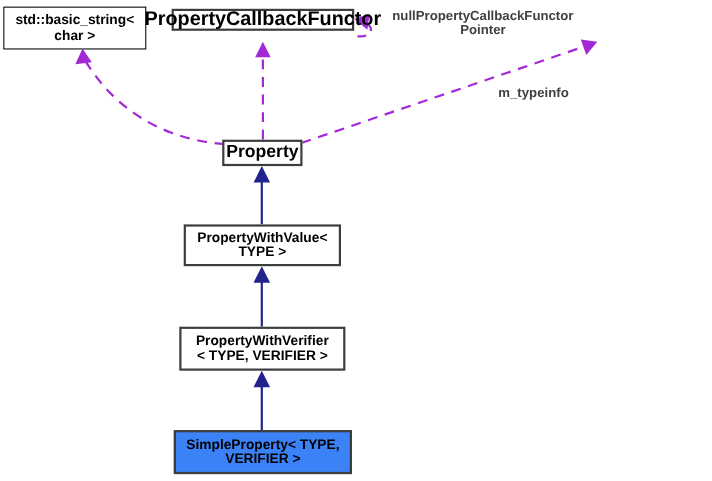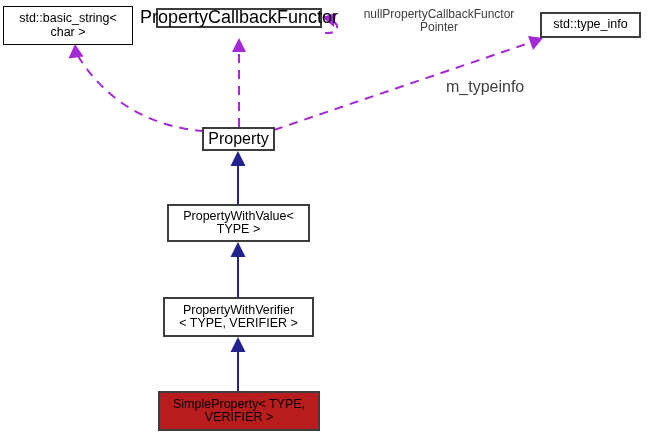--- a/index.html
+++ b/index.html
@@ -9,20 +9,21 @@
   }
   body {
     font-family: "Liberation Sans", sans-serif;
   }
   #diagram-canvas {
     position: relative;
     width: 647px;
     height: 437px;
     background: #ffffff;
     overflow: hidden;
+    font-weight: bold;
   }
   #edge-layer {
     position: absolute;
     left: 0;
     top: 0;
     width: 647px;
     height: 437px;
   }
   .node {
     position: absolute;
@@ -39,21 +40,21 @@
   }
   .node-label {
     display: block;
     white-space: pre-line;
     padding: 0 4px;
   }
   .node.thick {
     border: 2px solid #3d3d3d;
   }
   .node.highlight {
-    background: #b91c1c;
+    background: #3b82f6;
     border: 2px solid #3d3d3d;
   }
   .edge-label {
     position: absolute;
     color: #404040;
     text-align: center;
     white-space: pre-line;
     line-height: 1.1;
     z-index: 2;
   }
@@ -103,23 +104,20 @@
 
   <div class="node" style="left:3px; top:6px; width:130px; height:39px; font-size:12.5px;">
     <span class="node-label">std::basic_string&lt;
 char &gt;</span>
   </div>
 
   <div class="node thick" style="left:156px; top:8px; width:166px; height:20px; font-size:18px;">
     <span class="node-label">PropertyCallbackFunctor</span>
   </div>
 
-  <div class="node thick" style="left:540px; top:12px; width:101px; height:26px; font-size:12.5px;">
-    <span class="node-label">std::type_info</span>
-  </div>
 
   <div class="node thick" style="left:202px; top:127px; width:73px; height:24px; font-size:16px;">
     <span class="node-label">Property</span>
   </div>
 
   <div class="node thick" style="left:167px; top:204px; width:143px; height:38px; font-size:12.5px;">
     <span class="node-label">PropertyWithValue&lt;
 TYPE &gt;</span>
   </div>
 
@@ -131,15 +129,15 @@
   <div class="node highlight" style="left:158px; top:391px; width:162px; height:40px; font-size:12.5px;">
     <span class="node-label">SimpleProperty&lt; TYPE,
 VERIFIER &gt;</span>
   </div>
 
   <div class="edge-label" style="left:344px; top:8px; width:190px; font-size:12px;">nullPropertyCallbackFunctor
 Pointer</div>
 
 
 
-  <div class="edge-label" style="left:446px; top:78px; width:78px; font-size:16px;">m_typeinfo</div>
+  <div class="edge-label" style="left:446px; top:78px; width:78px; font-size:12px;">m_typeinfo</div>
 
 </div>
 
 </body></html>

